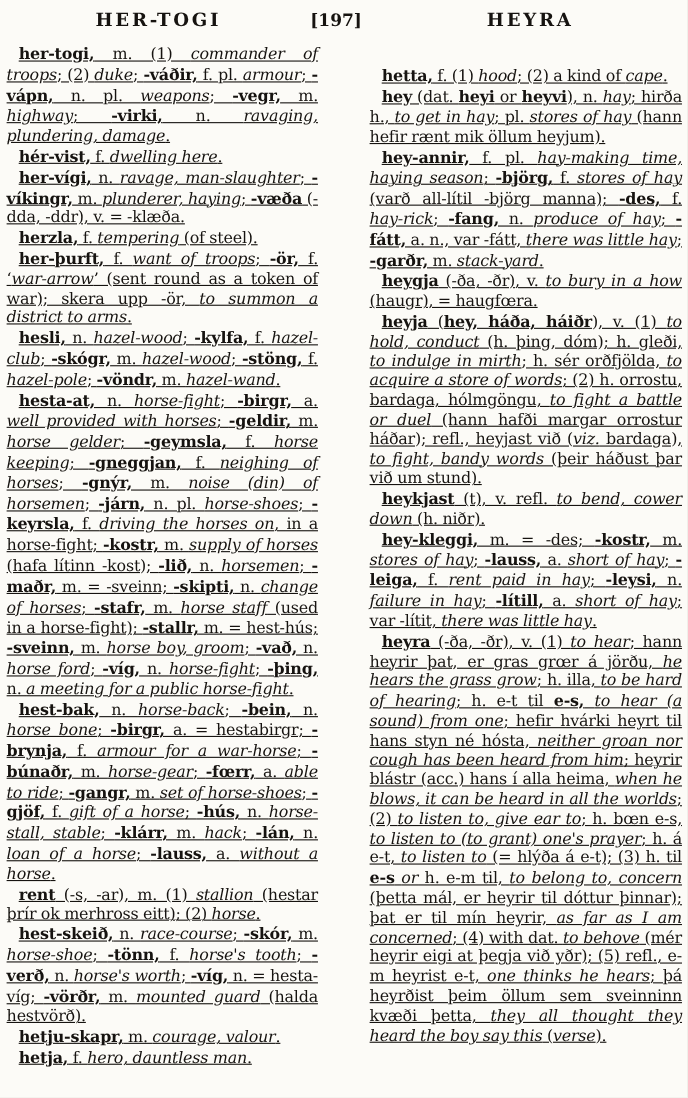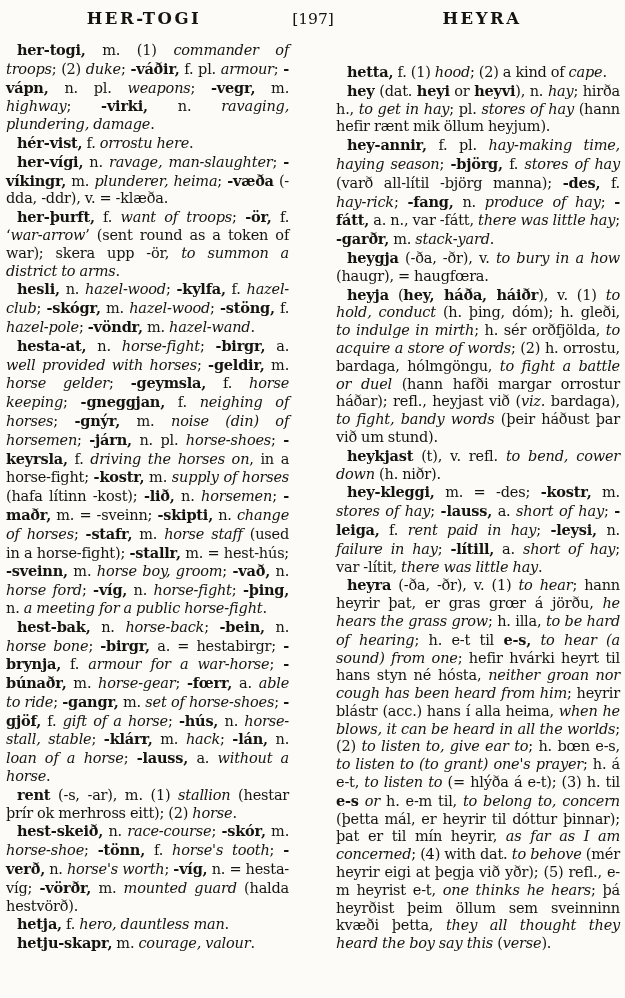--- a/index.html
+++ b/index.html
@@ -22,29 +22,30 @@
   .head-left,.head-right{
     flex:1;
     text-align:center;
     font-weight:bold;
     font-size:16.5px;
     letter-spacing:2.5px;
     white-space:nowrap;
   }
   .head-center{
     width:62px;
-    text-align:center;
-    font-weight:normal;
+    text-align:left;
+    font-weight:bold;
     font-size:15.5px;
     letter-spacing:0;
     white-space:nowrap;
   }
   .columns{
     display:flex;
-    align-items:flex-end;
+    align-items:center;
+    text-decoration:underline;
   }
   .col{
     width:301px;
   }
   .col-right{
     width:302px;
     margin-left:36px;
   }
   .divider{
     width:1px;
@@ -69,30 +70,31 @@
 
 <div class="page">
   <div class="header">
     <div class="head-left">HER-TOGI</div>
     <div class="head-center">[197]</div>
     <div class="head-right">HEYRA</div>
   </div>
   <div class="columns">
     <div class="col col-left" id="col-left">
         <p class="entry"><span class="b">her-togi,</span><span class="r"> m. (1) </span><span class="i">commander of troops</span><span class="r">; (2) </span><span class="i">duke</span><span class="r">; </span><span class="b">-váðir,</span><span class="r"> f. pl. </span><span class="i">armour</span><span class="r">; </span><span class="b">-vápn,</span><span class="r"> n. pl. </span><span class="i">weapons</span><span class="r">; </span><span class="b">-vegr,</span><span class="r"> m. </span><span class="i">highway</span><span class="r">; </span><span class="b">-virki,</span><span class="r"> n. </span><span class="i">ravaging, plundering, damage</span><span class="r">.</span></p>
-        <p class="entry"><span class="b">hér-vist,</span><span class="r"> f. </span><span class="i">orrostu here</span><span class="r">.</span></p>
-        <p class="entry"><span class="b">her-vígi,</span><span class="r"> n. </span><span class="i">ravage, man-slaughter</span><span class="r">; </span><span class="b">-víkingr,</span><span class="r"> m. </span><span class="i">plunderer, heima</span><span class="r">; </span><span class="b">-væða</span><span class="r"> (-dda, -ddr), v. = -klæða.</span></p>
+        <p class="entry"><span class="b">hér-vist,</span><span class="r"> f. </span><span class="i">dwelling here</span><span class="r">.</span></p>
+        <p class="entry"><span class="b">her-vígi,</span><span class="r"> n. </span><span class="i">ravage, man-slaughter</span><span class="r">; </span><span class="b">-víkingr,</span><span class="r"> m. </span><span class="i">plunderer, haying</span><span class="r">; </span><span class="b">-væða</span><span class="r"> (-dda, -ddr), v. = -klæða.</span></p>
+        <p class="entry"><span class="b">herzla,</span><span class="r"> f. </span><span class="i">tempering</span><span class="r"> (of steel).</span></p>
         <p class="entry"><span class="b">her-þurft,</span><span class="r"> f. </span><span class="i">want of troops</span><span class="r">; </span><span class="b">-ör,</span><span class="r"> f. ‘</span><span class="i">war-arrow</span><span class="r">’ (sent round as a token of war); skera upp -ör, </span><span class="i">to summon a district to arms</span><span class="r">.</span></p>
         <p class="entry"><span class="b">hesli,</span><span class="r"> n. </span><span class="i">hazel-wood</span><span class="r">; </span><span class="b">-kylfa,</span><span class="r"> f. </span><span class="i">hazel-club</span><span class="r">; </span><span class="b">-skógr,</span><span class="r"> m. </span><span class="i">hazel-wood</span><span class="r">; </span><span class="b">-stöng,</span><span class="r"> f. </span><span class="i">hazel-pole</span><span class="r">; </span><span class="b">-vöndr,</span><span class="r"> m. </span><span class="i">hazel-wand</span><span class="r">.</span></p>
         <p class="entry"><span class="b">hesta-at,</span><span class="r"> n. </span><span class="i">horse-fight</span><span class="r">; </span><span class="b">-birgr,</span><span class="r"> a. </span><span class="i">well provided with horses</span><span class="r">; </span><span class="b">-geldir,</span><span class="r"> m. </span><span class="i">horse gelder</span><span class="r">; </span><span class="b">-geymsla,</span><span class="r"> f. </span><span class="i">horse keeping</span><span class="r">; </span><span class="b">-gneggjan,</span><span class="r"> f. </span><span class="i">neighing of horses</span><span class="r">; </span><span class="b">-gnýr,</span><span class="r"> m. </span><span class="i">noise (din) of horsemen</span><span class="r">; </span><span class="b">-járn,</span><span class="r"> n. pl. </span><span class="i">horse-shoes</span><span class="r">; </span><span class="b">-keyrsla,</span><span class="r"> f. </span><span class="i">driving the horses on</span><span class="r">, in a horse-fight; </span><span class="b">-kostr,</span><span class="r"> m. </span><span class="i">supply of horses</span><span class="r"> (hafa lítinn -kost); </span><span class="b">-lið,</span><span class="r"> n. </span><span class="i">horsemen</span><span class="r">; </span><span class="b">-maðr,</span><span class="r"> m. = -sveinn; </span><span class="b">-skipti,</span><span class="r"> n. </span><span class="i">change of horses</span><span class="r">; </span><span class="b">-stafr,</span><span class="r"> m. </span><span class="i">horse staff</span><span class="r"> (used in a horse-fight); </span><span class="b">-stallr,</span><span class="r"> m. = hest-hús; </span><span class="b">-sveinn,</span><span class="r"> m. </span><span class="i">horse boy, groom</span><span class="r">; </span><span class="b">-vað,</span><span class="r"> n. </span><span class="i">horse ford</span><span class="r">; </span><span class="b">-víg,</span><span class="r"> n. </span><span class="i">horse-fight</span><span class="r">; </span><span class="b">-þing,</span><span class="r"> n. </span><span class="i">a meeting for a public horse-fight</span><span class="r">.</span></p>
         <p class="entry"><span class="b">hest-bak,</span><span class="r"> n. </span><span class="i">horse-back</span><span class="r">; </span><span class="b">-bein,</span><span class="r"> n. </span><span class="i">horse bone</span><span class="r">; </span><span class="b">-birgr,</span><span class="r"> a. = hestabirgr; </span><span class="b">-brynja,</span><span class="r"> f. </span><span class="i">armour for a war-horse</span><span class="r">; </span><span class="b">-búnaðr,</span><span class="r"> m. </span><span class="i">horse-gear</span><span class="r">; </span><span class="b">-fœrr,</span><span class="r"> a. </span><span class="i">able to ride</span><span class="r">; </span><span class="b">-gangr,</span><span class="r"> m. </span><span class="i">set of horse-shoes</span><span class="r">; </span><span class="b">-gjöf,</span><span class="r"> f. </span><span class="i">gift of a horse</span><span class="r">; </span><span class="b">-hús,</span><span class="r"> n. </span><span class="i">horse-stall, stable</span><span class="r">; </span><span class="b">-klárr,</span><span class="r"> m. </span><span class="i">hack</span><span class="r">; </span><span class="b">-lán,</span><span class="r"> n. </span><span class="i">loan of a horse</span><span class="r">; </span><span class="b">-lauss,</span><span class="r"> a. </span><span class="i">without a horse</span><span class="r">.</span></p>
         <p class="entry"><span class="b">rent</span><span class="r"> (-s, -ar), m. (1) </span><span class="i">stallion</span><span class="r"> (hestar þrír ok merhross eitt); (2) </span><span class="i">horse</span><span class="r">.</span></p>
         <p class="entry"><span class="b">hest-skeið,</span><span class="r"> n. </span><span class="i">race-course</span><span class="r">; </span><span class="b">-skór,</span><span class="r"> m. </span><span class="i">horse-shoe</span><span class="r">; </span><span class="b">-tönn,</span><span class="r"> f. </span><span class="i">horse's tooth</span><span class="r">; </span><span class="b">-verð,</span><span class="r"> n. </span><span class="i">horse's worth</span><span class="r">; </span><span class="b">-víg,</span><span class="r"> n. = hesta-víg; </span><span class="b">-vörðr,</span><span class="r"> m. </span><span class="i">mounted guard</span><span class="r"> (halda hestvörð).</span></p>
+        <p class="entry"><span class="b">hetju-skapr,</span><span class="r"> m. </span><span class="i">courage, valour</span><span class="r">.</span></p>
         <p class="entry"><span class="b">hetja,</span><span class="r"> f. </span><span class="i">hero, dauntless man</span><span class="r">.</span></p>
-        <p class="entry"><span class="b">hetju-skapr,</span><span class="r"> m. </span><span class="i">courage, valour</span><span class="r">.</span></p>
       </div>
     <div class="divider"></div>
     <div class="col col-right" id="col-right">
         <p class="entry"><span class="b">hetta,</span><span class="r"> f. (1) </span><span class="i">hood</span><span class="r">; (2) a kind of </span><span class="i">cape</span><span class="r">.</span></p>
         <p class="entry"><span class="b">hey</span><span class="r"> (dat. </span><span class="b">heyi</span><span class="r"> or </span><span class="b">heyvi</span><span class="r">), n. </span><span class="i">hay</span><span class="r">; hirða h., </span><span class="i">to get in hay</span><span class="r">; pl. </span><span class="i">stores of hay</span><span class="r"> (hann hefir rænt mik öllum heyjum).</span></p>
         <p class="entry"><span class="b">hey-annir,</span><span class="r"> f. pl. </span><span class="i">hay-making time, haying season</span><span class="r">; </span><span class="b">-björg,</span><span class="r"> f. </span><span class="i">stores of hay</span><span class="r"> (varð all-lítil -björg manna); </span><span class="b">-des,</span><span class="r"> f. </span><span class="i">hay-rick</span><span class="r">; </span><span class="b">-fang,</span><span class="r"> n. </span><span class="i">produce of hay</span><span class="r">; </span><span class="b">-fátt,</span><span class="r"> a. n., var -fátt, </span><span class="i">there was little hay</span><span class="r">; </span><span class="b">-garðr,</span><span class="r"> m. </span><span class="i">stack-yard</span><span class="r">.</span></p>
         <p class="entry"><span class="b">heygja</span><span class="r"> (-ða, -ðr), v. </span><span class="i">to bury in a how</span><span class="r"> (haugr), = haugfœra.</span></p>
         <p class="entry"><span class="b">heyja</span><span class="r"> (</span><span class="b">hey, háða, háiðr</span><span class="r">), v. (1) </span><span class="i">to hold, conduct</span><span class="r"> (h. þing, dóm); h. gleði, </span><span class="i">to indulge in mirth</span><span class="r">; h. sér orðfjölda, </span><span class="i">to acquire a store of words</span><span class="r">; (2) h. orrostu, bardaga, hólmgöngu, </span><span class="i">to fight a battle or duel</span><span class="r"> (hann hafði margar orrostur háðar); refl., heyjast við (</span><span class="i">viz.</span><span class="r"> bardaga), </span><span class="i">to fight, bandy words</span><span class="r"> (þeir háðust þar við um stund).</span></p>
         <p class="entry"><span class="b">heykjast</span><span class="r"> (t), v. refl. </span><span class="i">to bend, cower down</span><span class="r"> (h. niðr).</span></p>
         <p class="entry"><span class="b">hey-kleggi,</span><span class="r"> m. = -des; </span><span class="b">-kostr,</span><span class="r"> m. </span><span class="i">stores of hay</span><span class="r">; </span><span class="b">-lauss,</span><span class="r"> a. </span><span class="i">short of hay</span><span class="r">; </span><span class="b">-leiga,</span><span class="r"> f. </span><span class="i">rent paid in hay</span><span class="r">; </span><span class="b">-leysi,</span><span class="r"> n. </span><span class="i">failure in hay</span><span class="r">; </span><span class="b">-lítill,</span><span class="r"> a. </span><span class="i">short of hay</span><span class="r">; var -lítit, </span><span class="i">there was little hay</span><span class="r">.</span></p>

